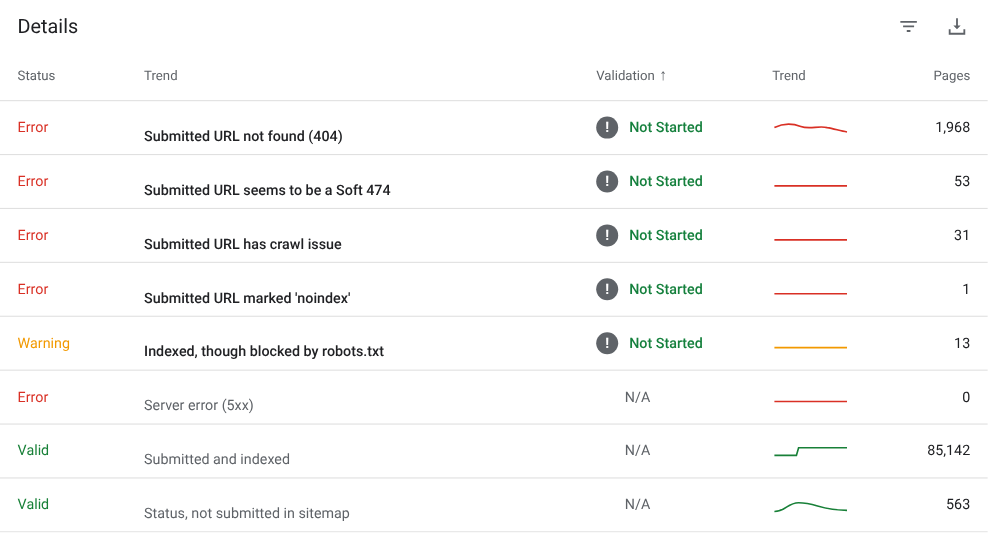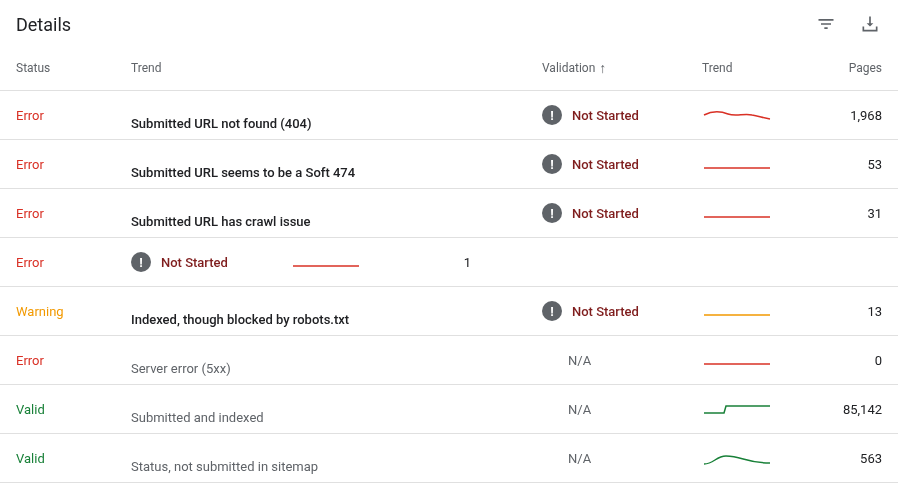--- a/index.html
+++ b/index.html
@@ -64,21 +64,21 @@
   .type-cell { color: #202124; font-weight: 500; margin-top: 17px; }
   .type-muted { color: #5f6368; font-weight: 400; }
   .valid-cell { display: flex; align-items: center; gap: 10px; }
   .valid-cell-na { color: #5f6368; padding-left: 26px; }
   .valid-badge {
     width: 20px; height: 20px; border-radius: 50%;
     background: #5f6368; display: flex; align-items: center;
     justify-content: center; color: #fff; font-weight: 700;
     font-size: 13px; flex-shrink: 0;
   }
-  .valid-label { color: #7f1d1d; font-weight: 500; }
+  .valid-label { color: #15803d; font-weight: 500; }
   .trend-cell svg { display: block; }
   .pages-cell { color: #202124; text-align: right; }
 </style>
 </head>
 <body>
 
 <div class="header">
   <div class="header-title">Details</div>
   <div class="header-icons">
     <div class="icon-btn">
@@ -149,20 +149,21 @@
       </div>
       <div class="col-trend trend-cell">
         <svg width="70" height="20" viewBox="0 0 70 20">
           <path d="M2 14 L68 14" fill="none" stroke="#d93025" stroke-width="1.5"></path>
         </svg>
       </div>
       <div class="col-pages pages-cell">31</div>
     </div>
     <div class="row">
       <div class="col-status status-error">Error</div>
+      <div class="col-type type-cell">Submitted URL marked 'noindex'</div>
       <div class="col-valid">
         <div class="valid-cell">
           <div class="valid-badge">!</div>
           <span class="valid-label">Not Started</span>
         </div>
       </div>
       <div class="col-trend trend-cell">
         <svg width="70" height="20" viewBox="0 0 70 20">
           <path d="M2 14 L68 14" fill="none" stroke="#d93025" stroke-width="1.5"></path>
         </svg>

